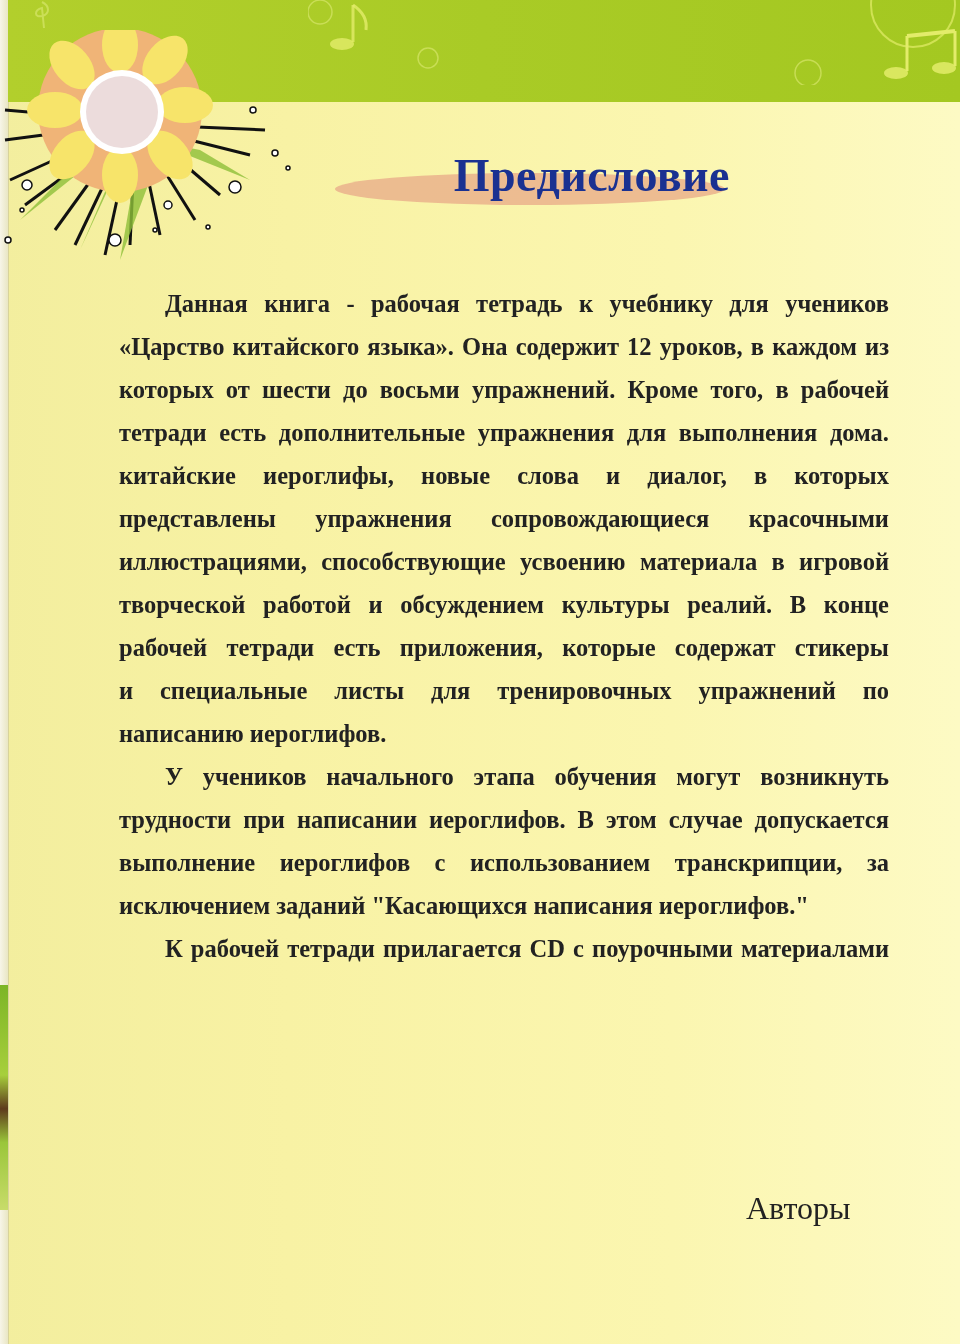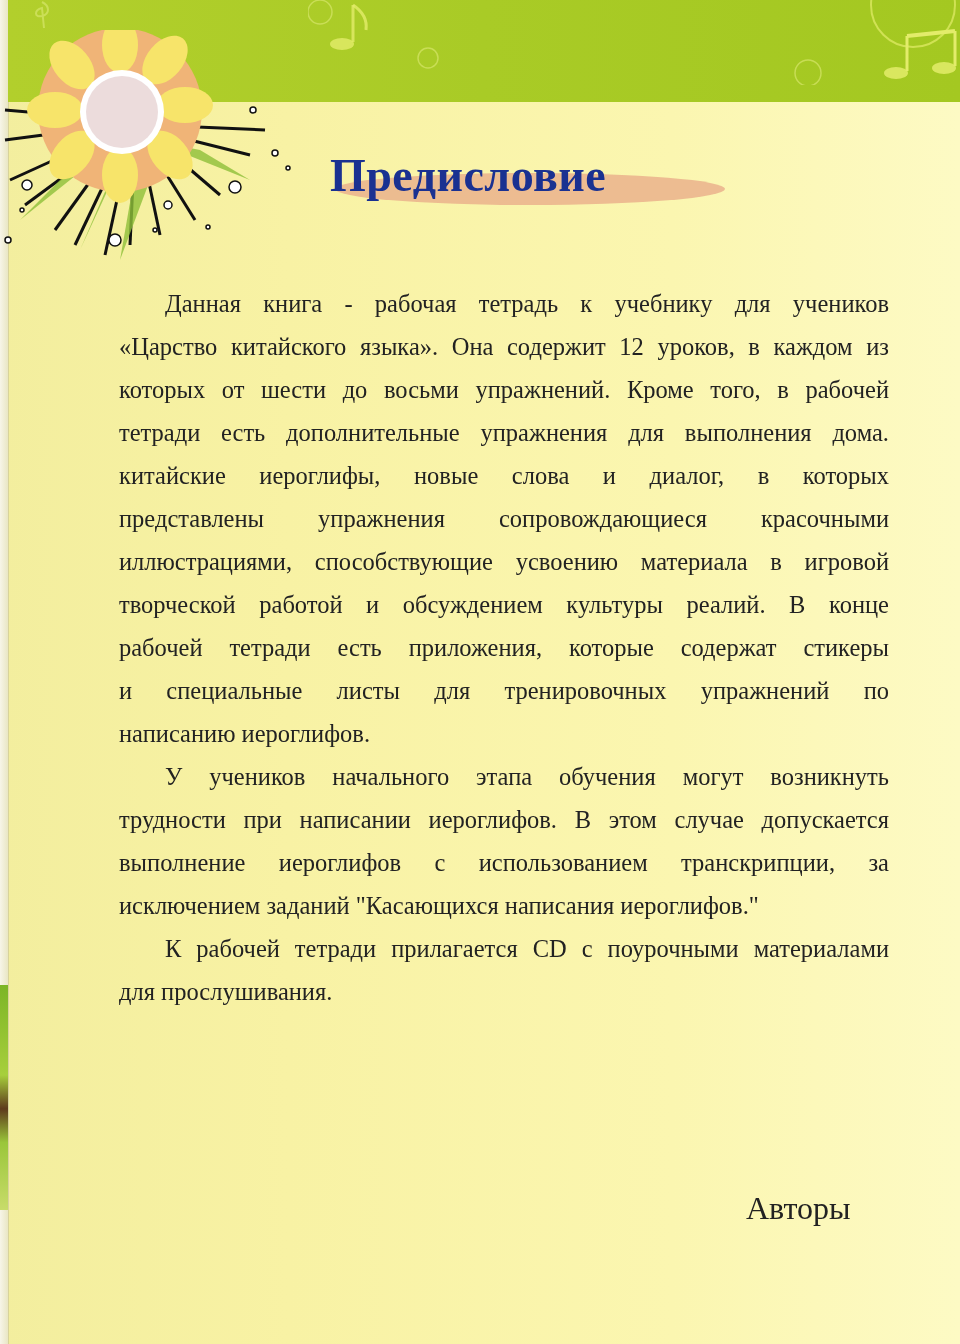--- a/index.html
+++ b/index.html
@@ -19,26 +19,26 @@
   }
   .deco { position: absolute; }
   .title-wrap {
     position: absolute; left: 330px; top: 145px; width: 400px; height: 75px;
   }
   .title-ellipse {
     position: absolute; left: 5px; top: 28px; width: 390px; height: 32px;
     background: #eab28c; border-radius: 50%; opacity: .85;
   }
   .title {
-    position: absolute; left: 0; top: 4px; width: 400px; text-align: left;
+    position: absolute; left: 0; top: 4px; width: 400px; text-align: right;
     font-size: 46px; font-weight: bold; color: #1a3191; letter-spacing: 0.5px;
   }
   .body-text {
     position: absolute; left: 119px; top: 282px; width: 770px;
-    font-size: 24.5px; line-height: 43px; color: #222;
+    font-size: 24.5px; line-height: 43px; color: #222; font-weight: bold;
   }
   .line { display: block; white-space: nowrap; text-align: justify; text-align-last: justify; height: 43px; }
   .line.last { text-align-last: left; }
   .line.indent { padding-left: 46px; }
   .signature {
     position: absolute; left: 746px; top: 1190px;
     font-size: 32px; color: #222;
   }
   .left-leaf {
     position: absolute; left: 0; top: 985px; width: 8px; height: 225px;
@@ -146,17 +146,16 @@
     <span class="line last">написанию иероглифов.</span>
   </div>
   <div>
     <span class="line indent">У учеников начального этапа обучения могут возникнуть</span>
     <span class="line">трудности при написании иероглифов. В этом случае допускается</span>
     <span class="line">выполнение иероглифов с использованием транскрипции, за</span>
     <span class="line last">исключением заданий "Касающихся написания иероглифов."</span>
   </div>
   <div>
     <span class="line indent">К рабочей тетради прилагается CD с поурочными материалами</span>
-    <span class="line last">для прослушивания.</span>
   </div>
 </div>
 
 <div class="signature">Авторы</div>
 
 </body></html>

